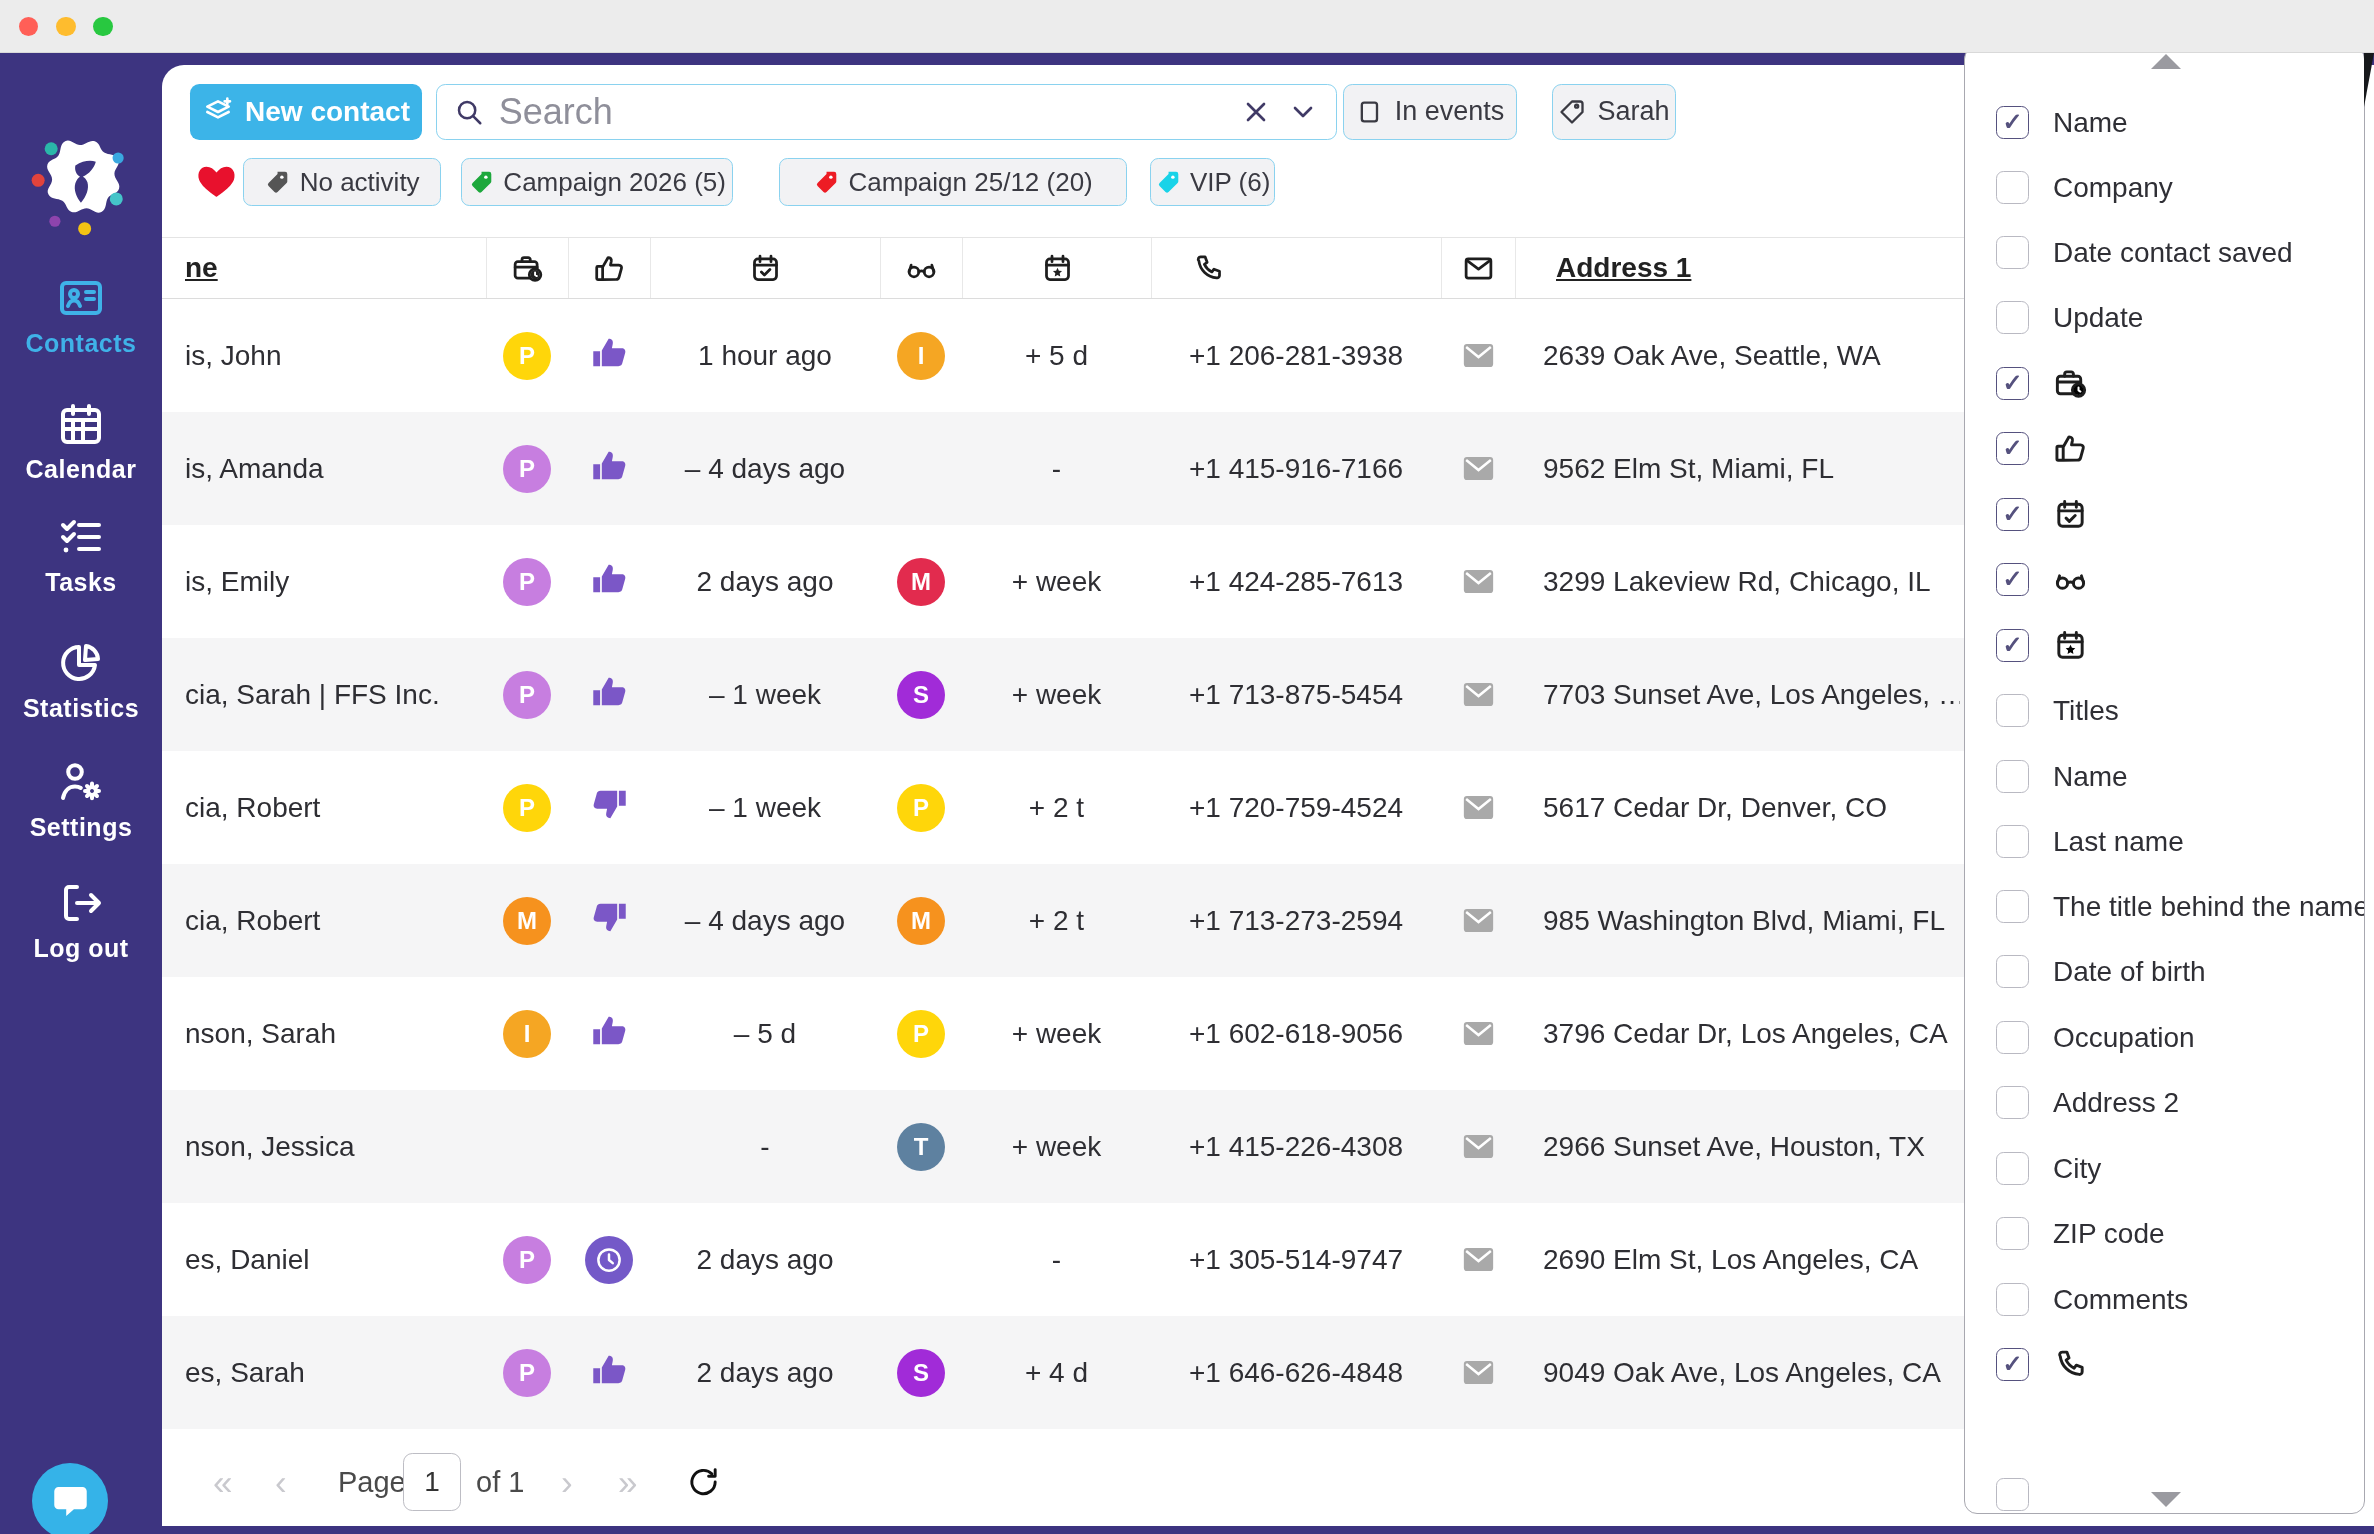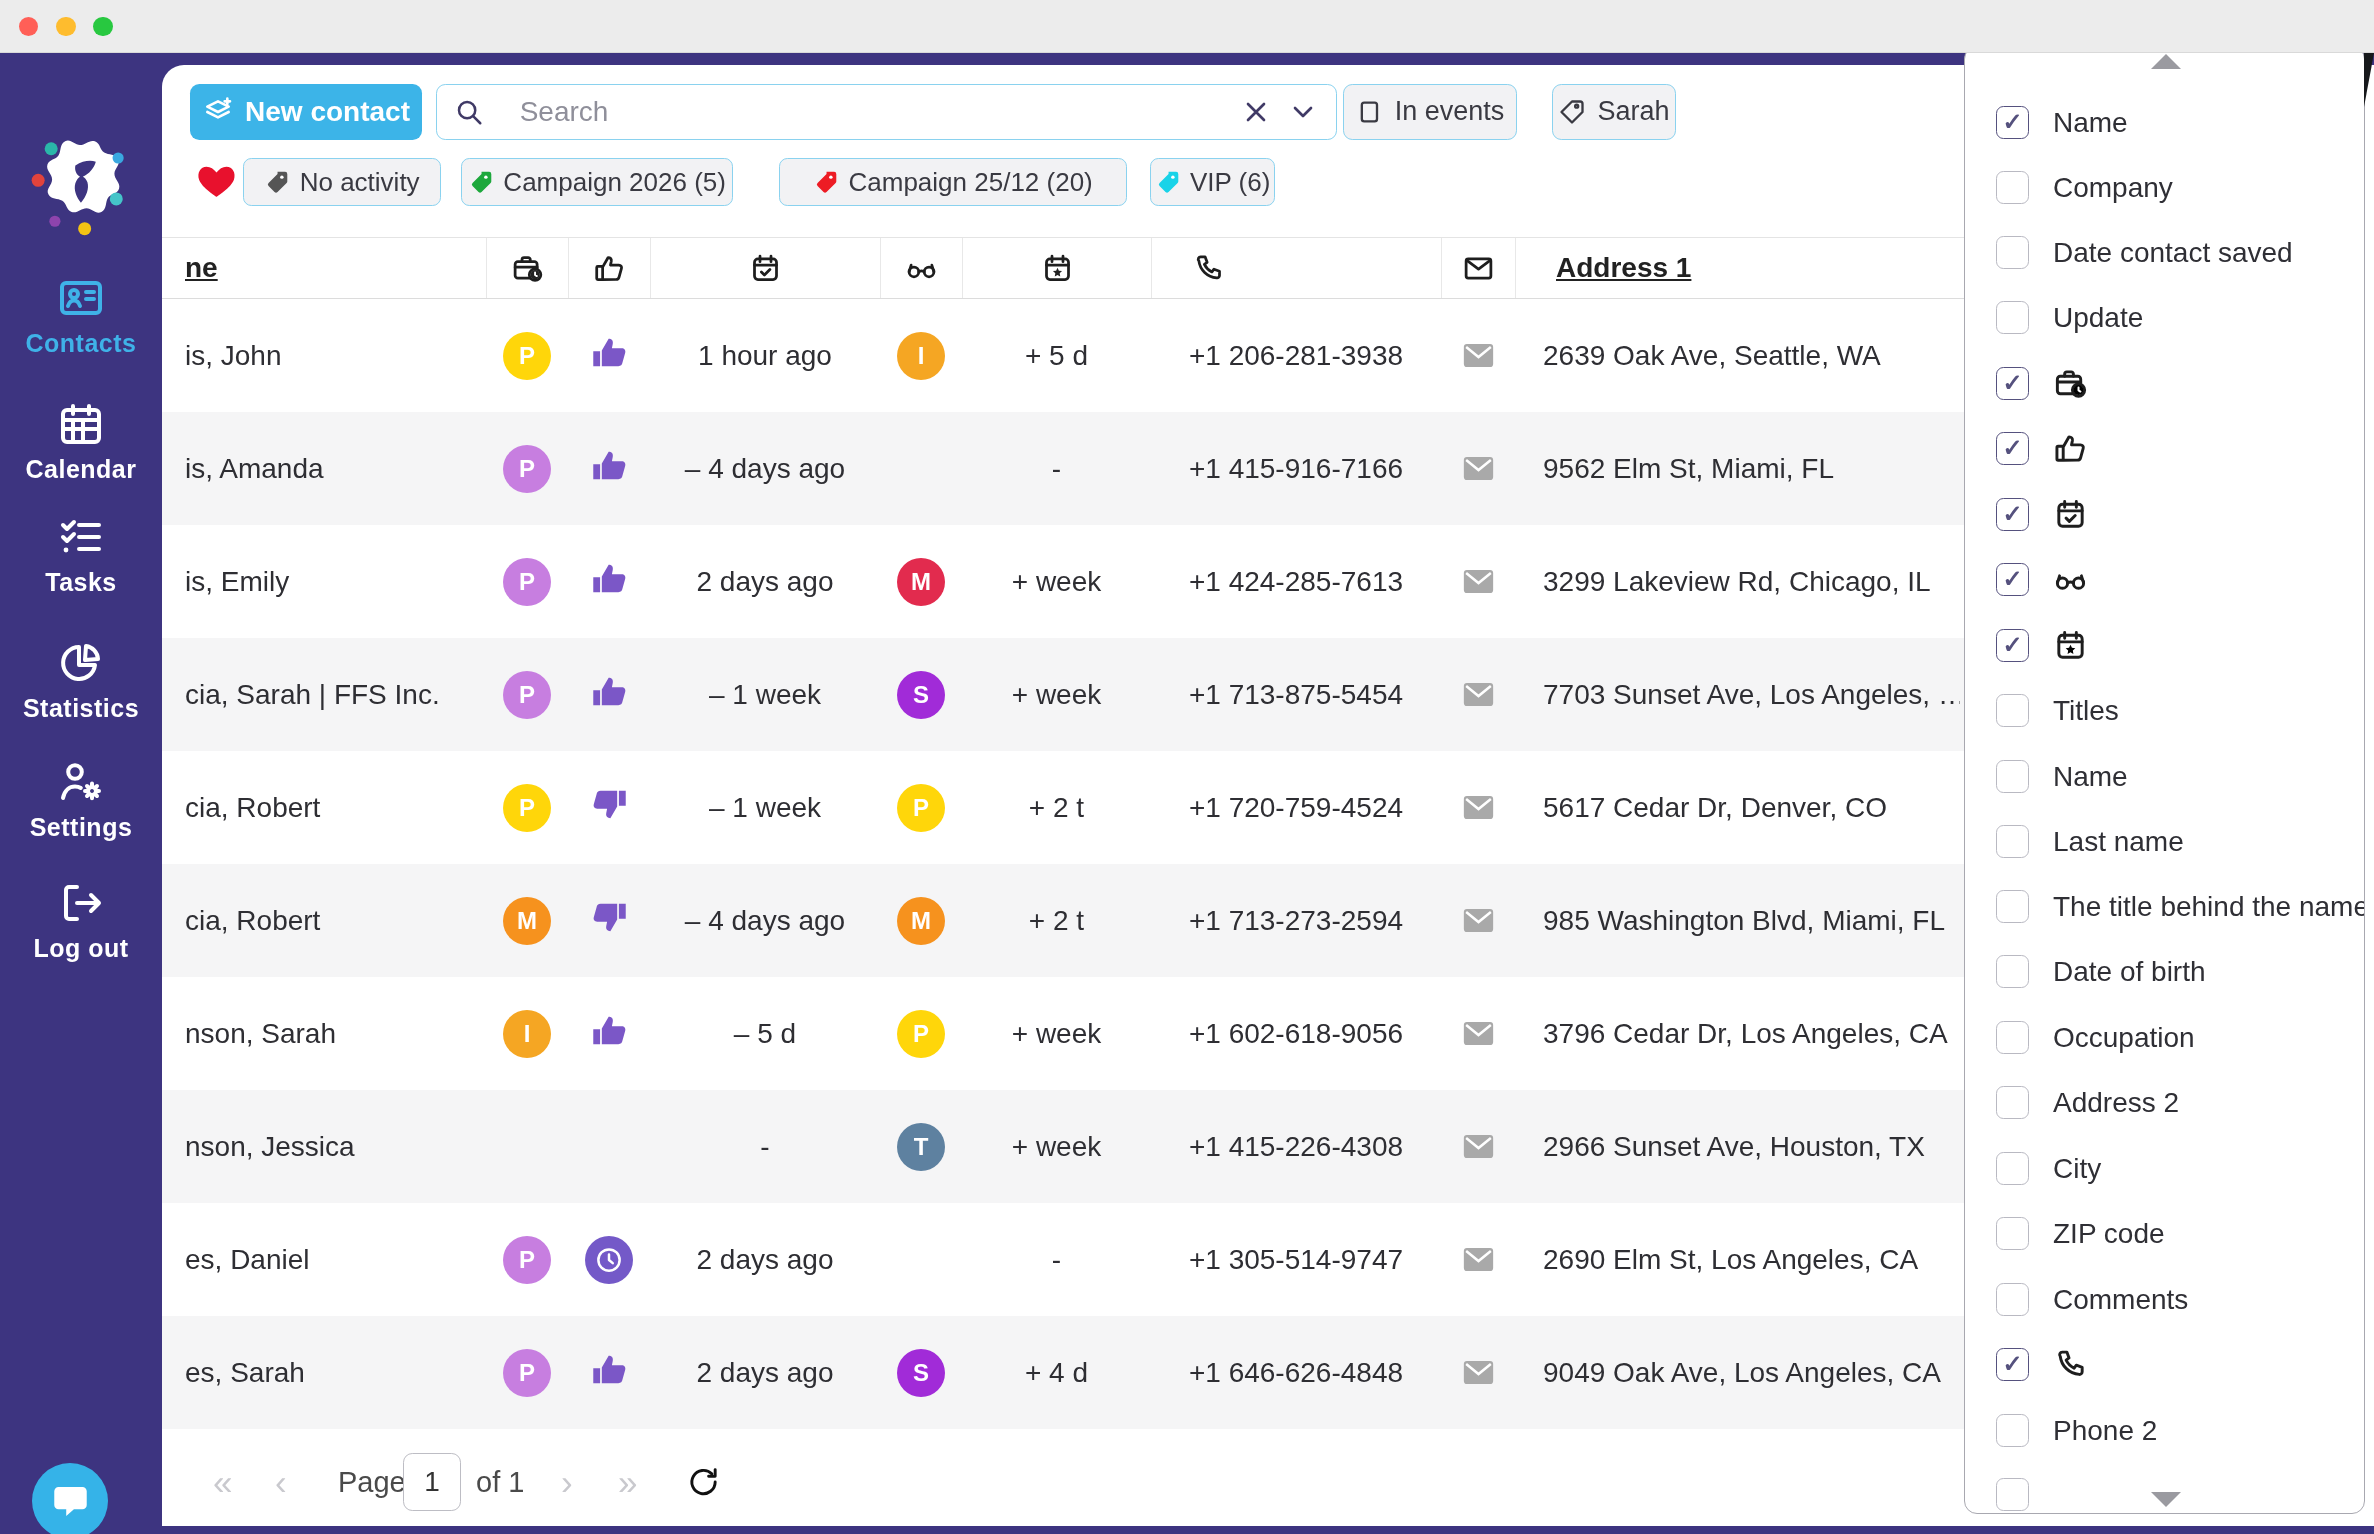--- a/index.html
+++ b/index.html
@@ -22,21 +22,21 @@
   .chat-fab svg{ width:41px; height:41px; fill:#fff;}
 
   
   .card { position:absolute; left:162px; top:65px; width:2212px; height:1461px; background:#fff; border-top-left-radius:22px; z-index:5; overflow:hidden;}
 
   
   .btn-new { position:absolute; left:28px; top:18.6px; width:232px; height:56px; background:#3CB4E8; border:none; border-radius:9.3px; color:#fff; font-size:28px; font-weight:600; display:flex; align-items:center; justify-content:center; gap:11px; cursor:pointer;}
   .btn-new svg{ width:32px; height:32px; stroke:#fff;}
   .searchbox { position:absolute; left:274px; top:18.6px; width:901px; height:56px; background:#fff; border:1.9px solid #8AD2EF; border-radius:9.3px; display:flex; align-items:center; padding:0 16.7px; gap:15px;}
   .searchbox svg.mag { width:30px; height:30px; stroke:#403A66; flex:none;}
-  .searchbox input { border:none; outline:none; flex:1; font-size:28px; color:#333; font-family:inherit;margin-left:21px;}
+  .searchbox input { border:none; outline:none; flex:1; font-size:36px; color:#333; font-family:inherit;}
   .searchbox input::placeholder { color:#8F8F9A; }
   .searchbox .xbtn, .searchbox .dropbtn { flex:none; width:32px; height:32px; cursor:pointer; stroke:#403A66;}
   .toolbtn { position:absolute; top:18.6px; height:56px; background:#F2F2F4; border:1.9px solid #8AD2EF; border-radius:9.3px; font-size:27px; color:#3A3A42; display:flex; align-items:center; justify-content:center; gap:11px; cursor:pointer; font-weight:500;}
   .toolbtn svg{ width:28px; height:28px; stroke:#3A3A42;}
   #btn-inevents { left:1181px; width:174px; }
   #btn-tags { left:1390px; width:124px; }
 
   
   .heart { position:absolute; left:34px; top:96px; width:41px; height:41px; fill:#E8112D;}
   .chip { position:absolute; top:93px; height:48px; background:#F2F2F4; border:1.9px solid #8AD2EF; border-radius:8.3px; display:flex; align-items:center; justify-content:center; gap:9.3px; font-size:26px; color:#3A3A42; cursor:pointer; font-weight:500;}
@@ -733,24 +733,20 @@
   <div class="p-item" style="top:1220px">
       <span class="p-box"></span>
       <span class="p-lbl">Comments</span>
     </div>
   <div class="p-item checked" style="top:1285px">
       <span class="p-box"></span>
       <svg class="p-ico icon" viewBox="0 0 38 38" width="35" height="35">
         <use href="#i-phone"></use>
       </svg>
     </div>
-  <div class="p-item" style="top:1351px">
-      <span class="p-box"></span>
-      <span class="p-lbl">Phone 2</span>
-    </div>
   <div class="p-item" style="top:1415px">
       <span class="p-box"></span>
     </div>
 
   <div class="tri-down"></div>
 </div>
 
 <div class="corner-tri"></div>
 
 

